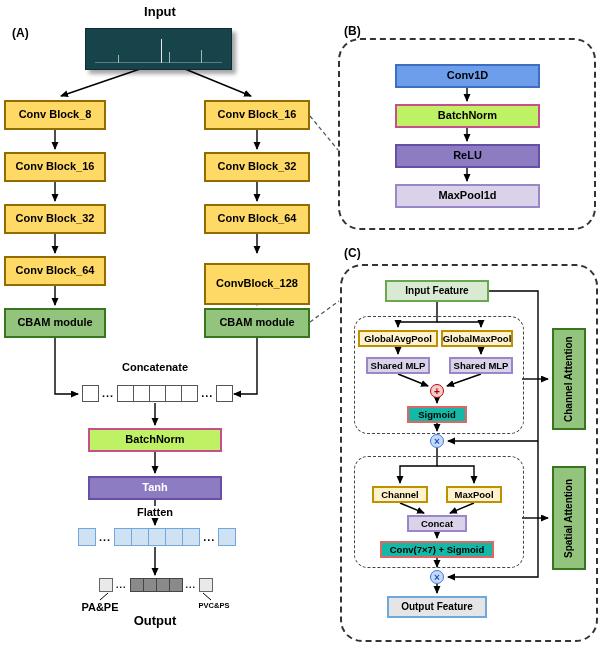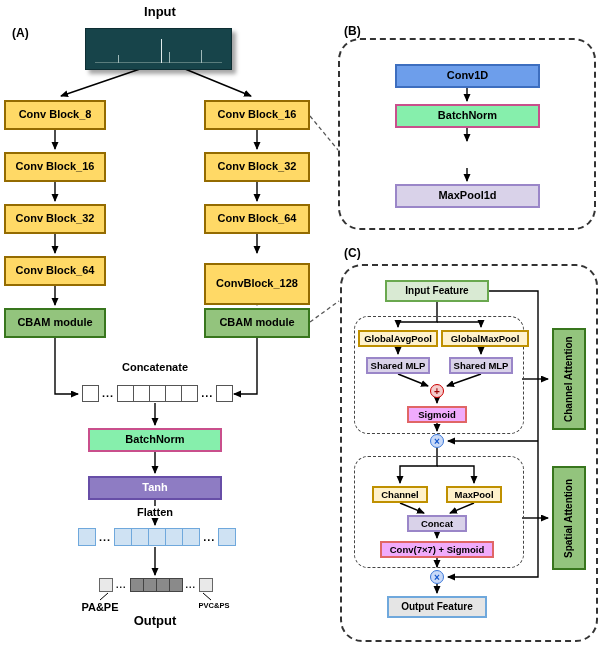--- a/index.html
+++ b/index.html
@@ -9,26 +9,26 @@
   }
   .layer { position:absolute; left:0; top:0; }
   .node {
     position:absolute; box-sizing:border-box; display:flex;
     align-items:center; justify-content:center; text-align:center;
     font-weight:bold; font-size:11px; border:2px solid #0c4a6e; background:#fff;
     line-height:1.05;
   }
   .yellow   { background:#FFD966; border-color:#946B00; }
   .green    { background:#93C47D; border-color:#38761D; }
-  .pink     { background:#86efac; border-color:#C94F8C; }
+  .pink     { background:#bef264; border-color:#C94F8C; }
   .purple   { background:#8E7CC3; border-color:#674EA7; }
   .blue     { background:#6D9EEB; border-color:#3D6EBF; }
   .lavender { background:#D9D2E9; border-color:#9A86C8; }
   .lightyellow { background:#FFF2CC; border-color:#BF9000; }
-  .pinklight   { background:#f0abfc; border-color:#E06666; }
+  .pinklight   { background:#14b8a6; border-color:#E06666; }
   .greenlight  { background:#D9EAD3; border-color:#6AA84F; }
   .bluelight   { background:#e5e5e5; border-color:#6FA8DC; }
   .dashed-rect { position:absolute; border:2px dashed #333; border-radius:22px; background:transparent; }
   .dashed-rect.inner { border-width:1.5px; border-color:#444; border-radius:14px; }
   .lbl { position:absolute; font-weight:bold; }
   .boxrow { position:absolute; display:flex; align-items:center; }
   .cell  { box-sizing:border-box; border:1px solid #555; background:#fff; }
   .cellb { background:#CFE2F3; border-color:#6FA8DC; }
   .cellg { background:#8a8a8a; border-color:#444; }
   .celle { background:#e9e9e9; border-color:#666; }
@@ -184,30 +184,31 @@
   <div class="lbl" style="left:78px;top:601px;width:44px;text-align:center;font-size:11px;">PA&amp;PE</div>
   <div class="lbl" style="left:190px;top:601px;width:48px;text-align:center;font-size:7.5px;">PVC&amp;PS</div>
 
   <div class="lbl" style="left:115px;top:613px;width:80px;text-align:center;font-size:13px;">Output</div>
 
   <div class="lbl" style="left:344px;top:24px;font-size:12px;">(B)</div>
   <div class="dashed-rect" style="left:338px;top:38px;width:254px;height:188px;"></div>
 
   <div class="node blue" style="left:395px;top:64px;width:145px;height:24px;">Conv1D</div>
   <div class="node pink" style="left:395px;top:104px;width:145px;height:24px;">BatchNorm</div>
+  <div class="node purple" style="left:395px;top:144px;width:145px;height:24px;">ReLU</div>
   <div class="node lavender" style="left:395px;top:184px;width:145px;height:24px;">MaxPool1d</div>
 
   <div class="lbl" style="left:344px;top:246px;font-size:12px;">(C)</div>
   <div class="dashed-rect" style="left:340px;top:264px;width:254px;height:374px;"></div>
 
   <div class="node greenlight" style="left:385px;top:280px;width:104px;height:22px;font-size:10px;">Input Feature</div>
 
   <div class="dashed-rect inner" style="left:354px;top:316px;width:168px;height:116px;"></div>
   <div class="node lightyellow sm" style="left:358px;top:330px;width:80px;height:17px;">GlobalAvgPool</div>
-  <div class="node lightyellow sm" style="left:441px;top:330px;width:88px;height:17px;">GlobalMaxPool</div>
+  <div class="node lightyellow sm" style="left:441px;top:330px;width:72px;height:17px;">GlobalMaxPool</div>
   <div class="node lavender sm" style="left:366px;top:357px;width:64px;height:17px;">Shared MLP</div>
   <div class="node lavender sm" style="left:449px;top:357px;width:64px;height:17px;">Shared MLP</div>
   <div class="circle-op op-plus" style="left:430px;top:384px;">+</div>
   <div class="node pinklight sm" style="left:407px;top:406px;width:60px;height:17px;">Sigmoid</div>
   <div class="circle-op op-mult" style="left:430px;top:434px;">×</div>
   <div class="node green vnode" style="left:552px;top:328px;width:34px;height:102px;font-size:10px;">Channel Attention</div>
 
   <div class="dashed-rect inner" style="left:354px;top:456px;width:168px;height:110px;"></div>
   <div class="node lightyellow sm" style="left:372px;top:486px;width:56px;height:17px;">Channel</div>
   <div class="node lightyellow sm" style="left:446px;top:486px;width:56px;height:17px;">MaxPool</div>

